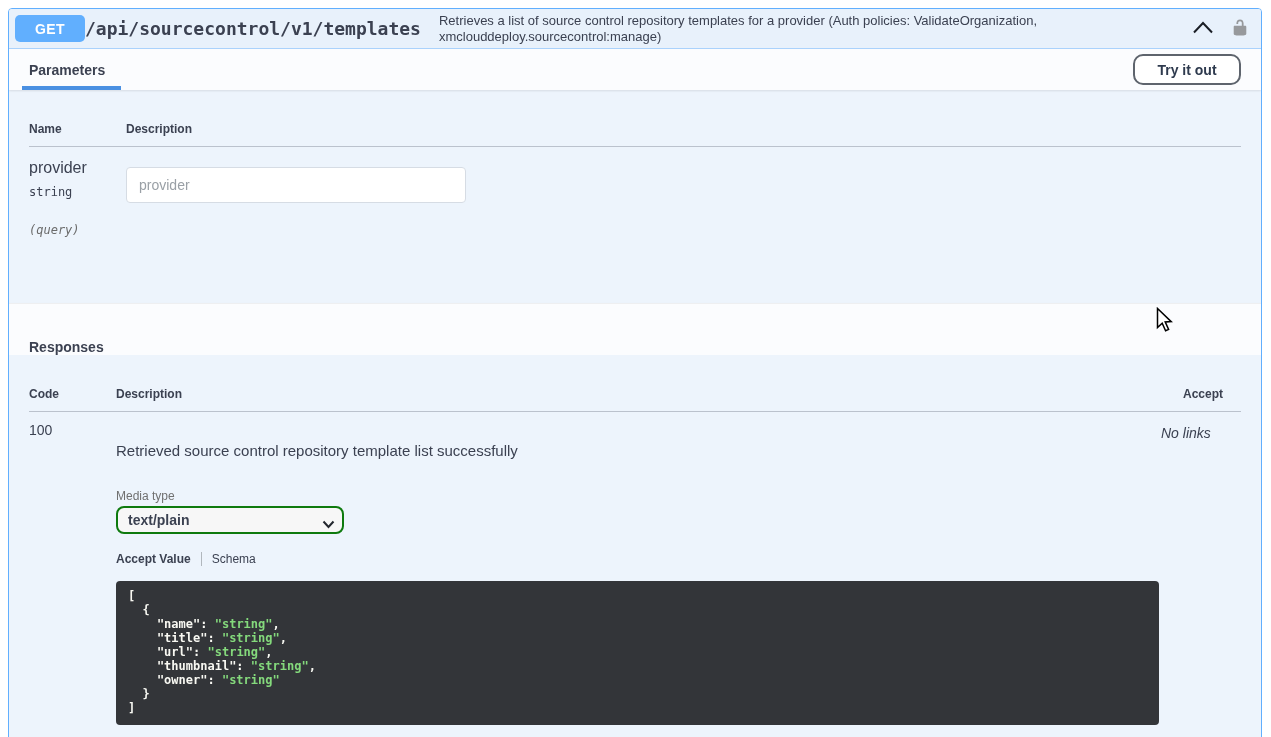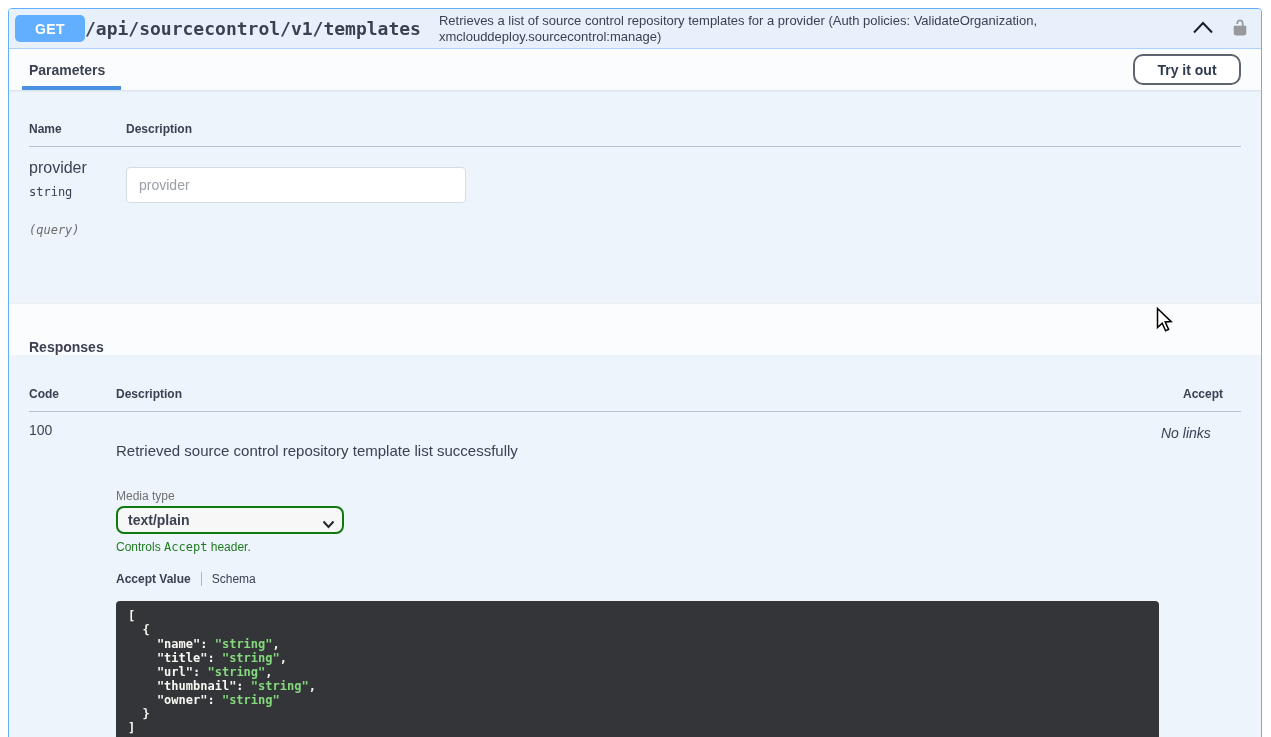--- a/index.html
+++ b/index.html
@@ -208,21 +208,20 @@
           <div class="select-wrap">
             <select class="media-select">
               <option>text/plain</option>
             </select>
             <span class="select-chevron">
               <svg width="13" height="9" viewBox="0 0 13 9">
                   <polyline points="1.5,1.5 6.5,7 11.5,1.5" fill="none" stroke="#23272e" stroke-width="2"></polyline>
                 </svg>
             </span>
           </div>
-          <div class="accept-hint"><span>Controls </span><code>Accept</code><span> header.</span></div>
 
           <div class="example-tabs">
             <span class="tab-example">Accept Value</span>
             <span class="tab-sep"></span>
             <span class="tab-schema">Schema</span>
           </div>
 
           <div class="example-code"><div><span>[</span></div><div><span>  {</span></div><div><span>    "name": </span><span class="tok-string">"string"</span><span>,</span></div><div><span>    "title": </span><span class="tok-string">"string"</span><span>,</span></div><div><span>    "url": </span><span class="tok-string">"string"</span><span>,</span></div><div><span>    "thumbnail": </span><span class="tok-string">"string"</span><span>,</span></div><div><span>    "owner": </span><span class="tok-string">"string"</span></div><div><span>  }</span></div><div><span>]</span></div></div>
         </div>
         <div class="col-links resp-links">No links</div>

